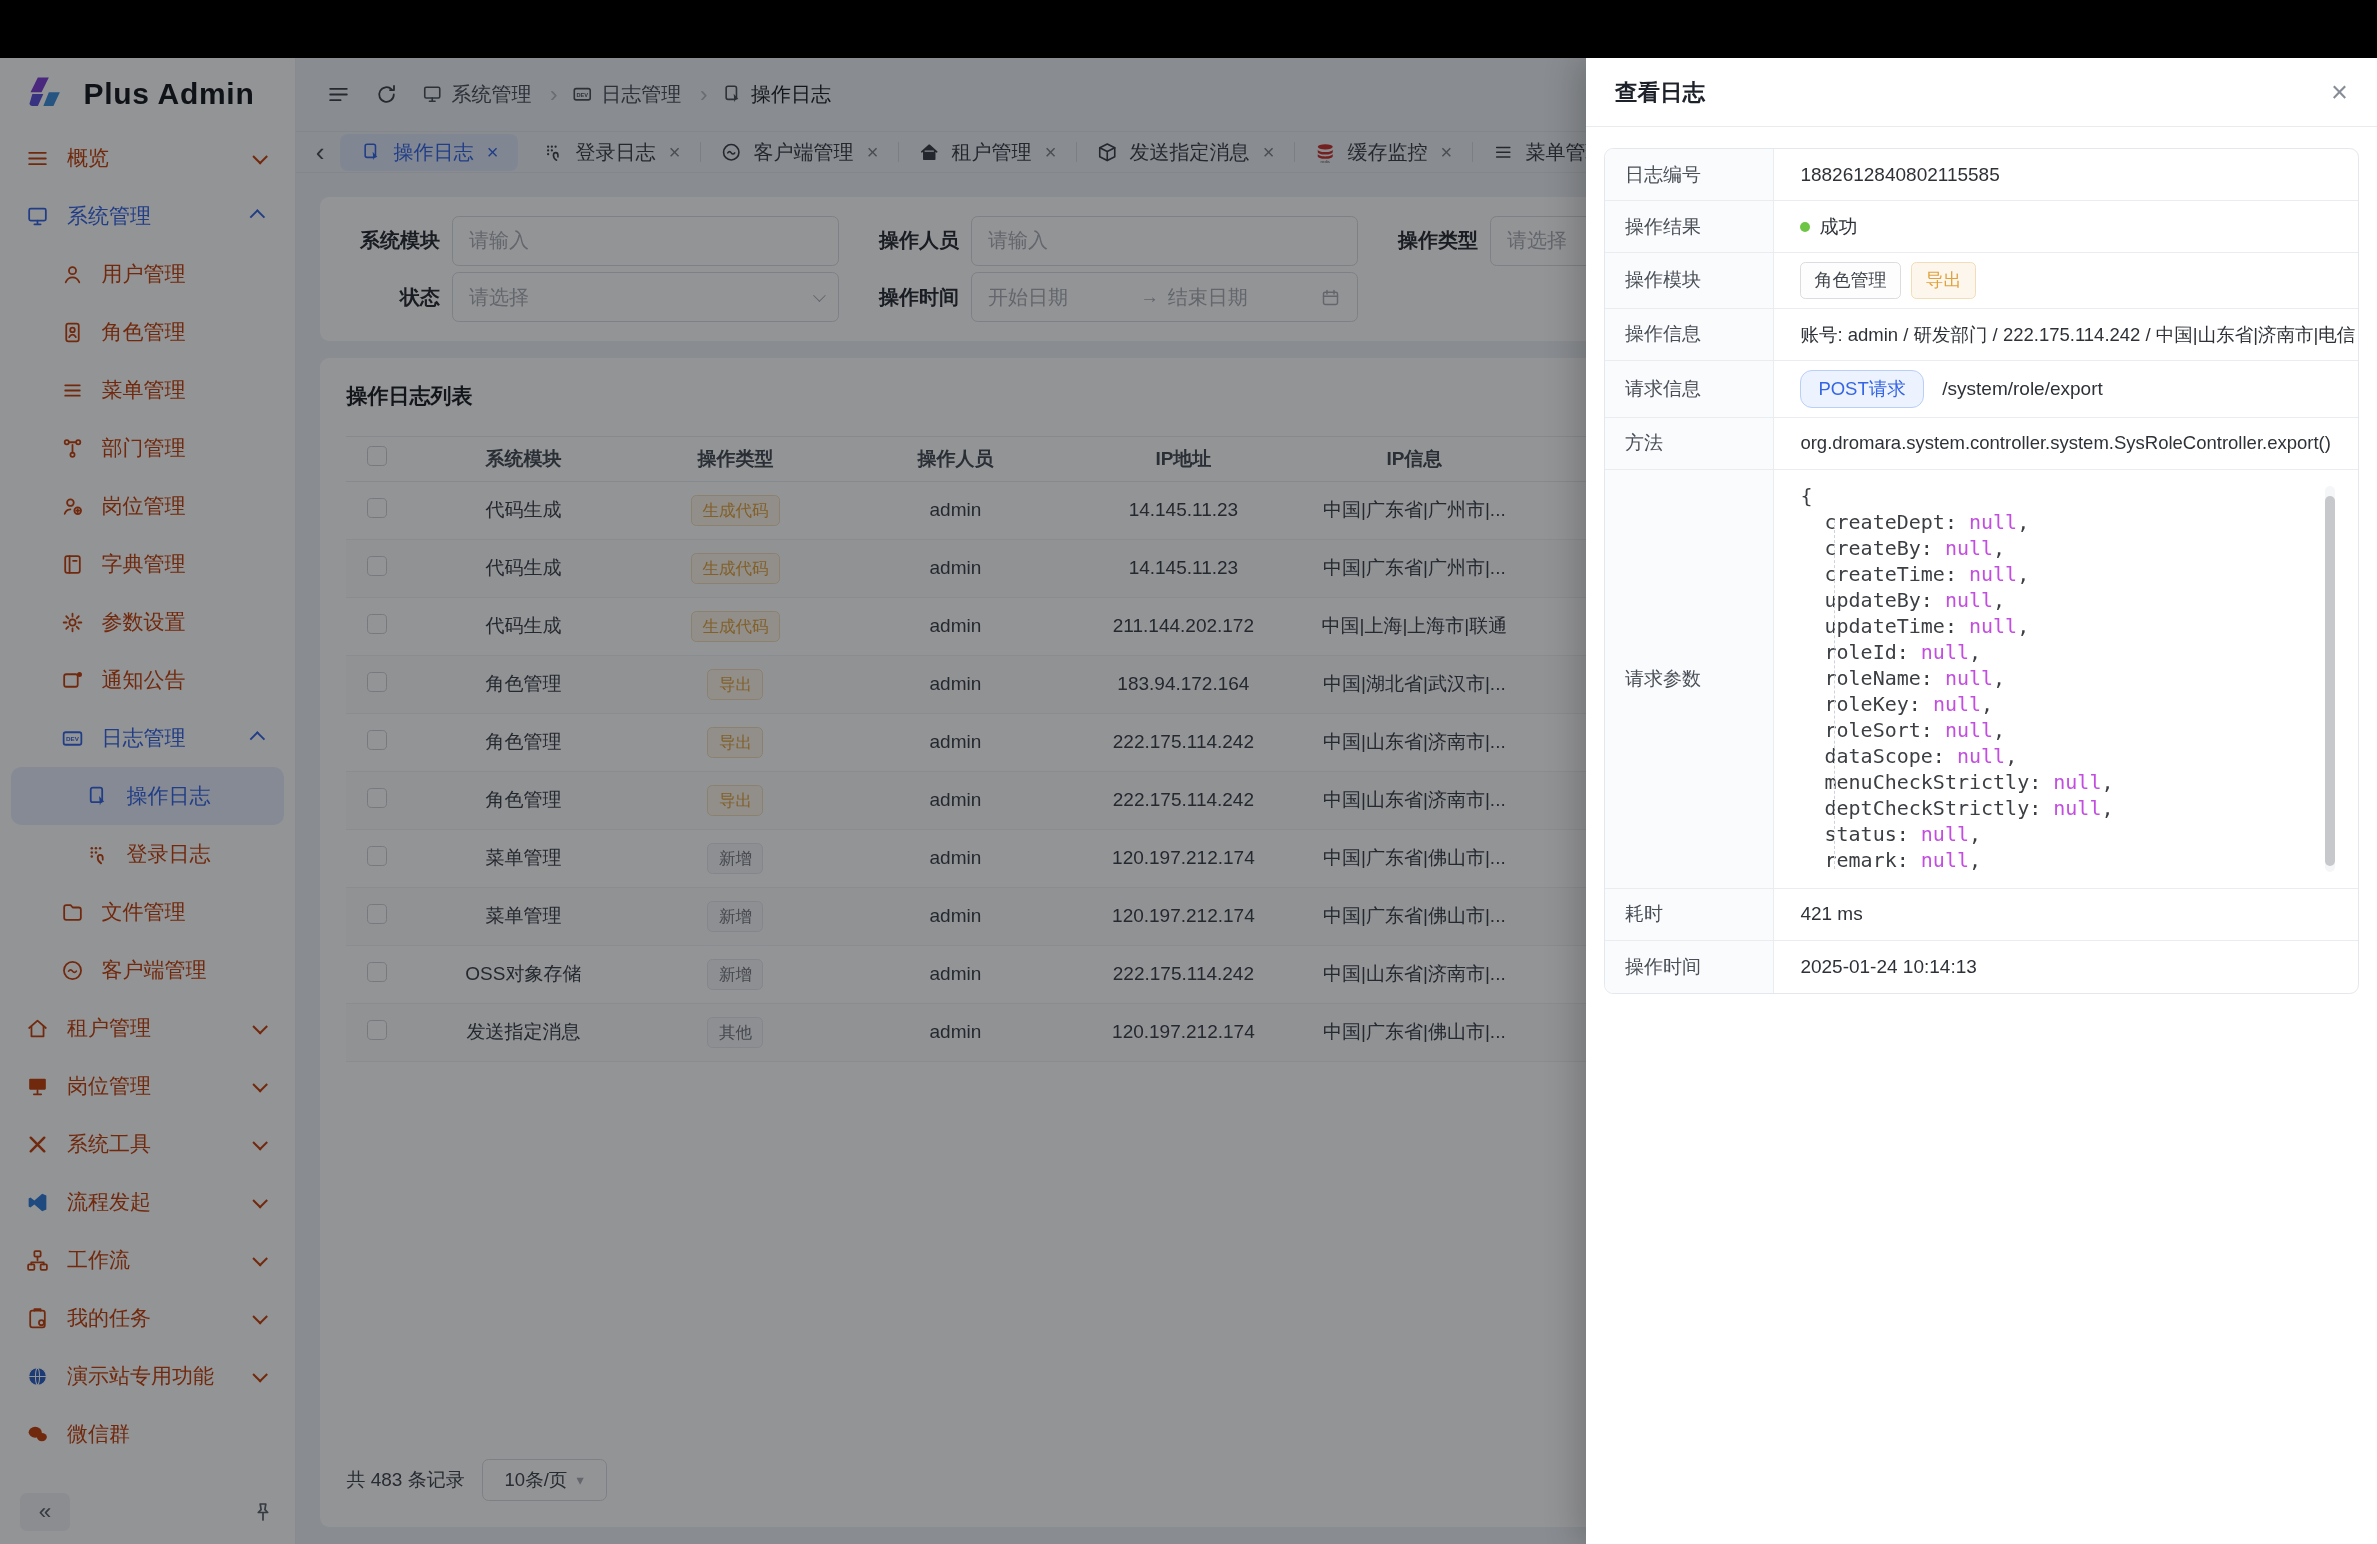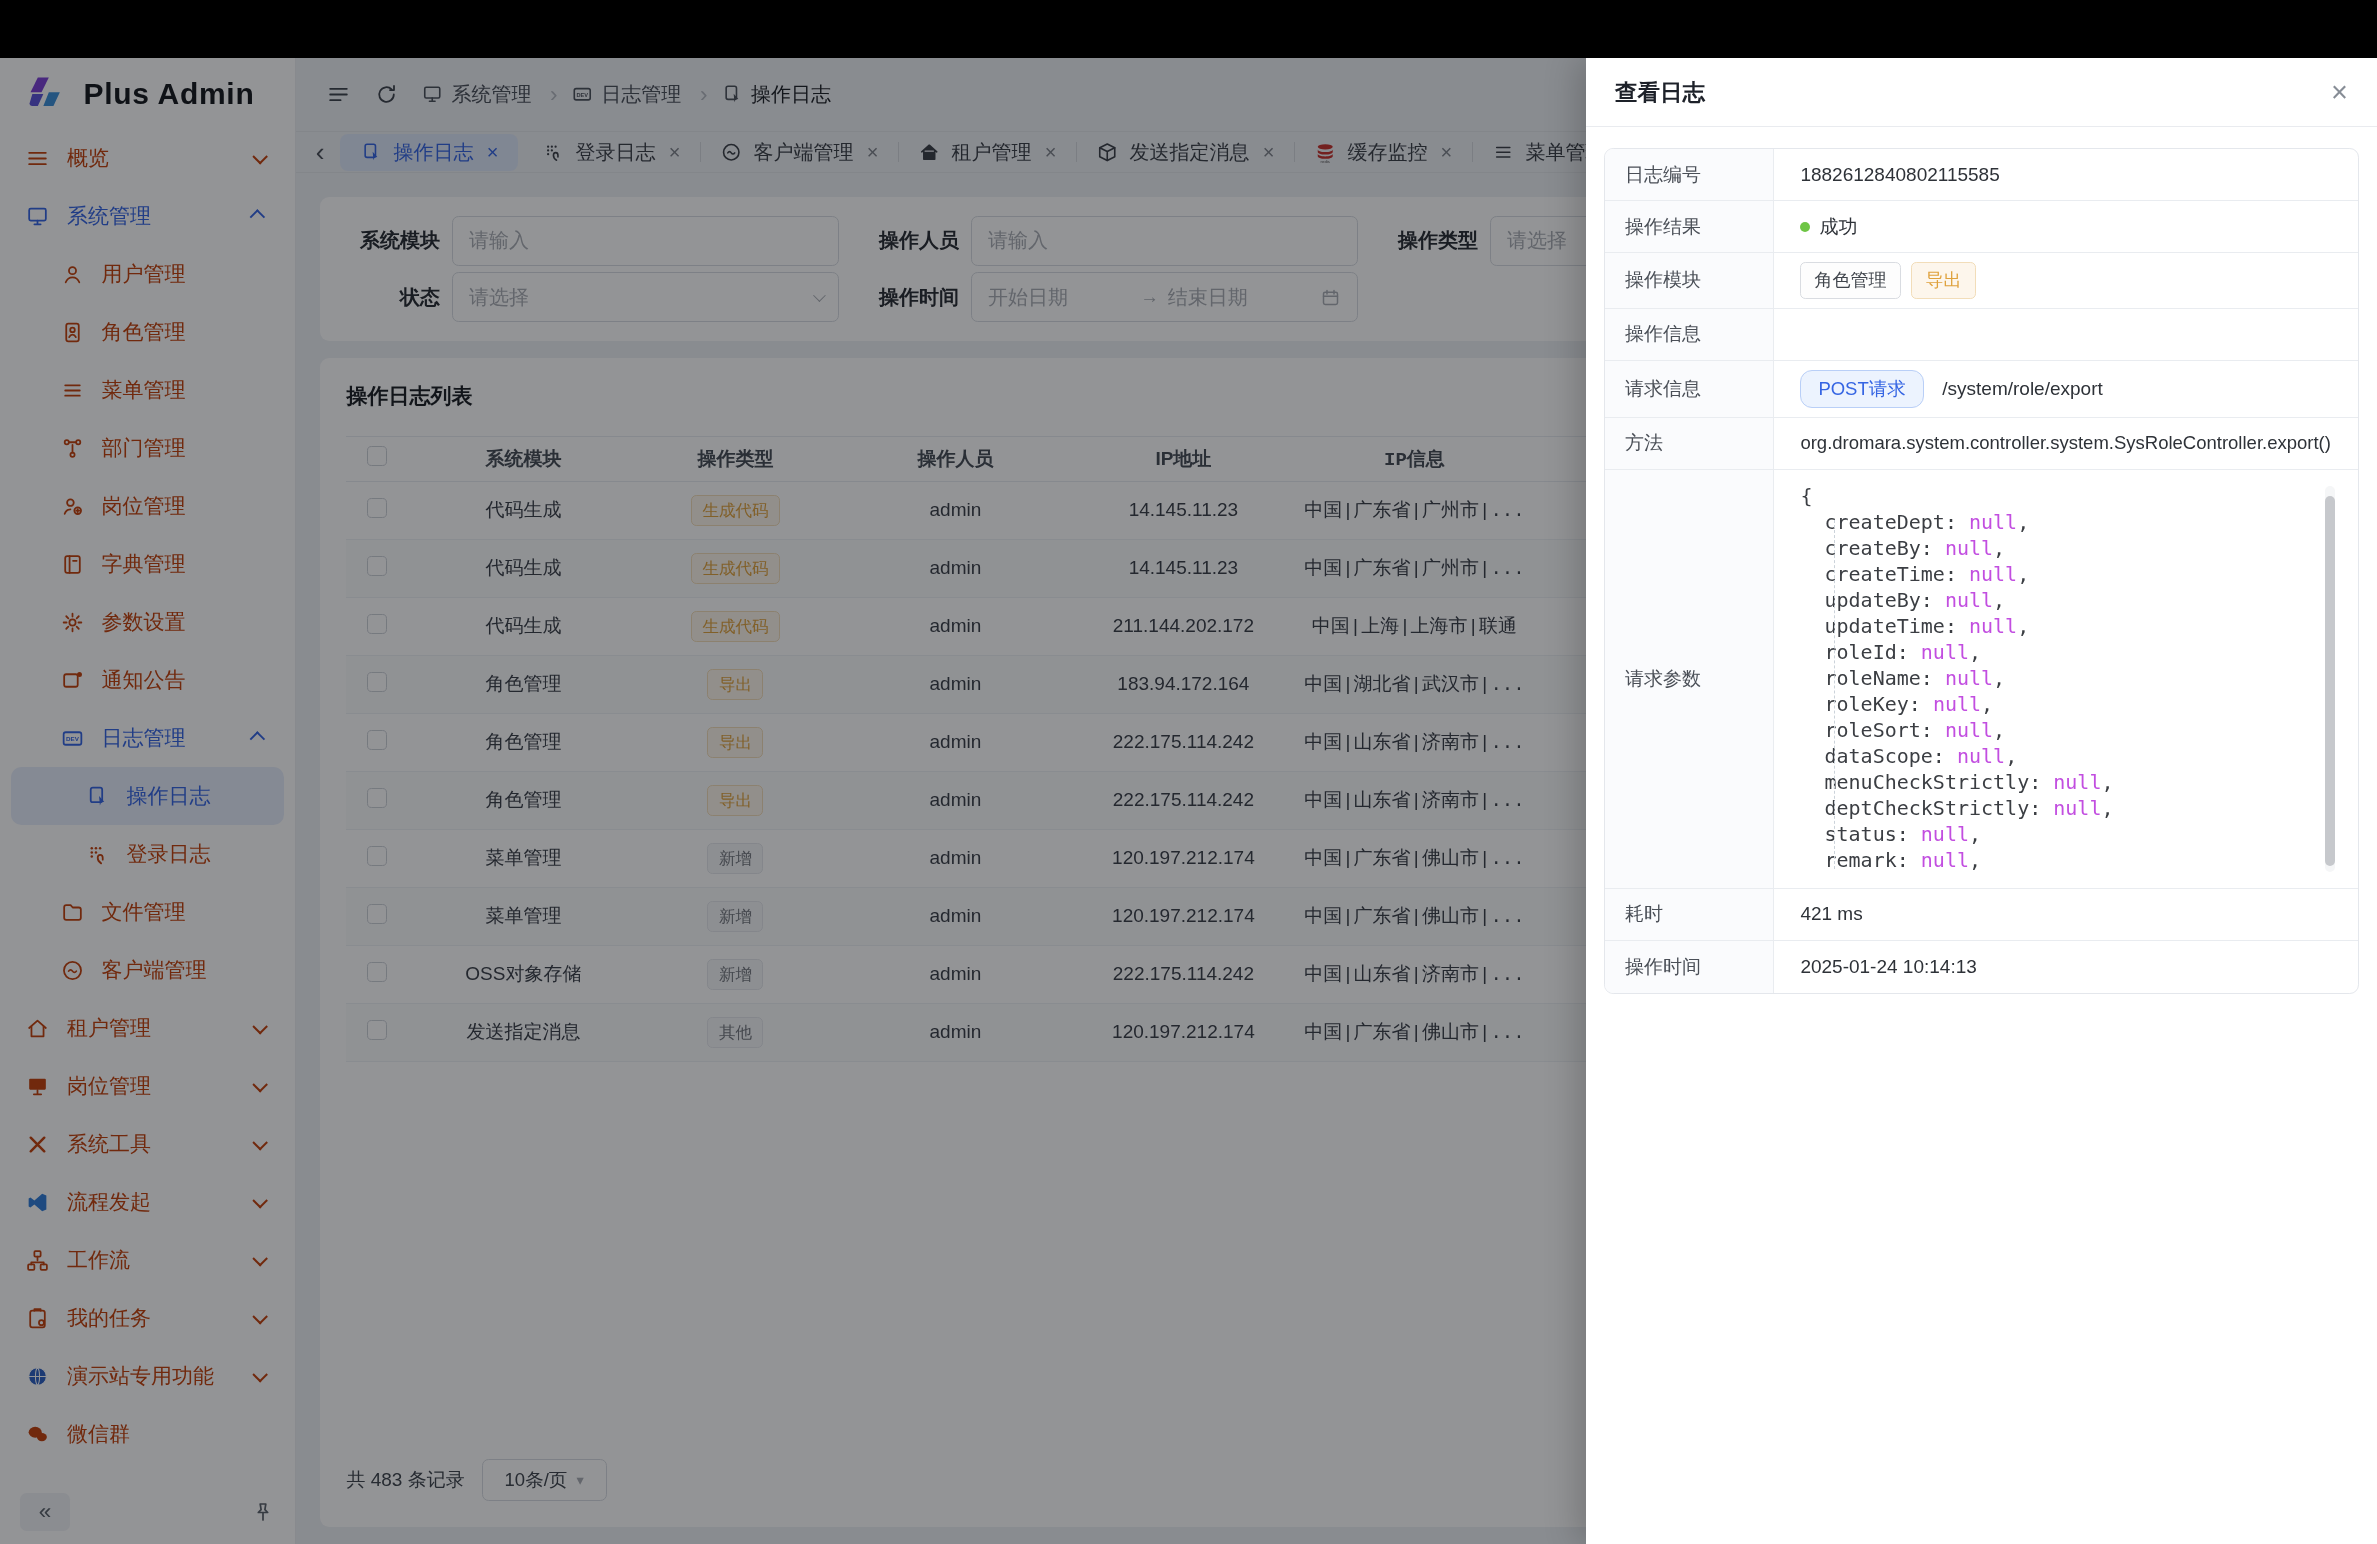--- a/index.html
+++ b/index.html
@@ -74,21 +74,21 @@
   
   .card { background:#fff; border-radius:9.2px; margin-top:17px; padding:24px 26.4px 13.2px 26.4px; flex:1; display:flex; flex-direction:column; min-height:0; }
   .card-title { font-size:21px; font-weight:600; color:#191d23; }
   .tbl { margin-top:26.4px; }
   .thead, .tr { display:flex; align-items:center; }
   .thead { height:46px; border-top:0.7px solid #e8ebf0; border-bottom:0.7px solid #e8ebf0; }
   .th { font-size:19px; font-weight:700; color:#454b55; text-align:center; }
   .tr { height:58px; border-bottom:0.7px solid #eef0f4; }
   .tbody .tr:nth-child(even) { background:#fafbfc; }
   .td { font-size:19px; color:#3a3f48; text-align:center; white-space:nowrap; overflow:hidden; }
-  .c0 { width:61px; } .c1 { width:232px; } .c2 { width:192px; } .c3 { width:248px; } .c4 { width:208px; } .c5 { width:254px;font-family:Liberation Mono, monospace; } .crest { flex:1; }
+  .c0 { width:61px; } .c1 { width:232px; } .c2 { width:192px; } .c3 { width:248px; } .c4 { width:208px; } .c5 { width:254px; } .crest { flex:1; }
   .checkbox { display:inline-block; width:20px; height:20px; border:1.3px solid #ccd0d7; border-radius:4.6px; background:#fff; cursor:pointer; }
   .tag { display:inline-flex; align-items:center; padding:4.6px 10.6px; border-radius:5.3px; font-size:16.5px; border:0.7px solid; line-height:1.25; }
   .tag[data-variant="warning"] { color:#dfa23d; background:#fdf6ec; border-color:#f2ddb9; }
   .tag[data-variant="info"] { color:#73777e; background:#f5f6f8; border-color:#e4e7eb; }
   .tag[data-variant="plain"] { color:#41464d; background:#fdfdfd; border-color:#d9dce1; }
   .pagination { margin-top:auto; display:flex; align-items:center; gap:17px; padding:17px 0 13.2px 0; }
   .total-text { font-size:19px; color:#3f454d; }
   .page-size { width:125px; height:42px; border:1.3px solid #d8dce2; border-radius:6.6px; display:flex; align-items:center; justify-content:center; gap:9.2px; font-size:18.5px; color:#3f454d; cursor:pointer; background:#fff; }
   .caret { font-size:14.5px; color:#a9adb4; }
 
@@ -768,20 +768,21 @@
         <div class="frow">
           <span class="flabel">操作模块</span>
           <span class="fvalue">
             <span class="tag dtag" data-variant="plain">角色管理</span>
             <span class="tag dtag" data-variant="warning">导出</span>
           </span>
         </div>
 
         <div class="frow">
           <span class="flabel">操作信息</span>
+          <span class="fvalue small">账号: admin / 研发部门 / 222.175.114.242 / 中国|山东省|济南市|电信</span>
         </div>
 
         <div class="frow">
           <span class="flabel">请求信息</span>
           <span class="fvalue">
             <span class="post-tag">POST请求</span>
             <span>/system/role/export</span>
           </span>
         </div>
 

